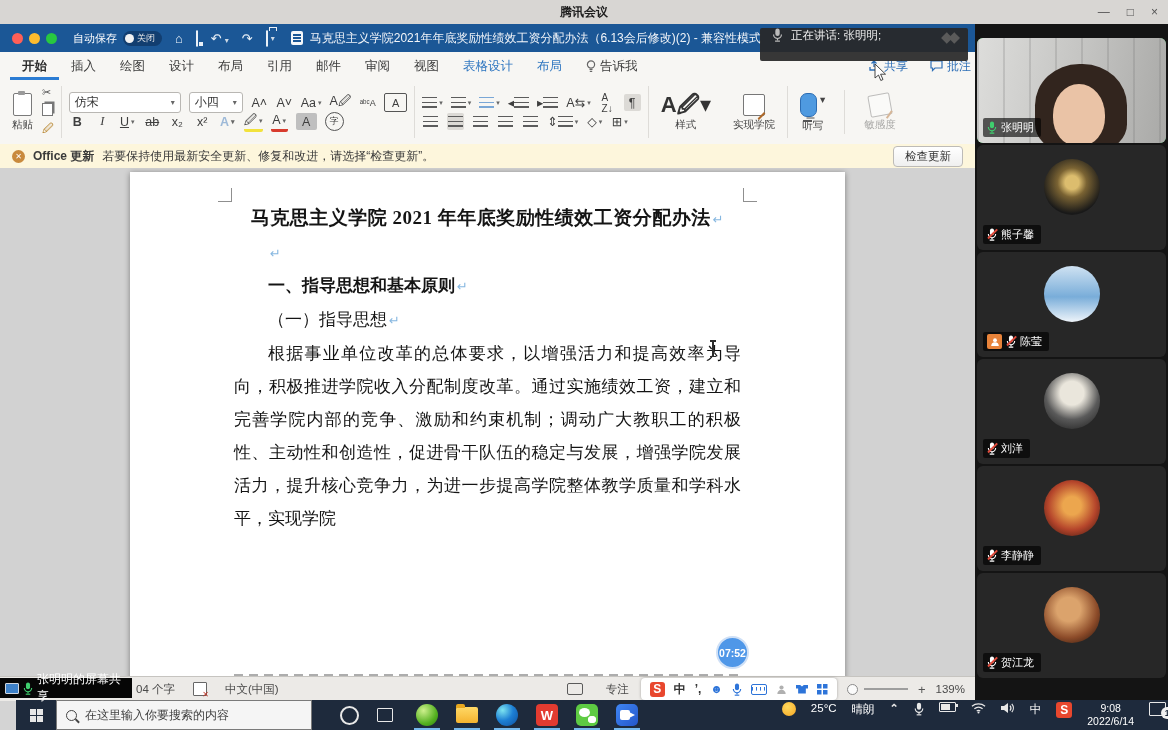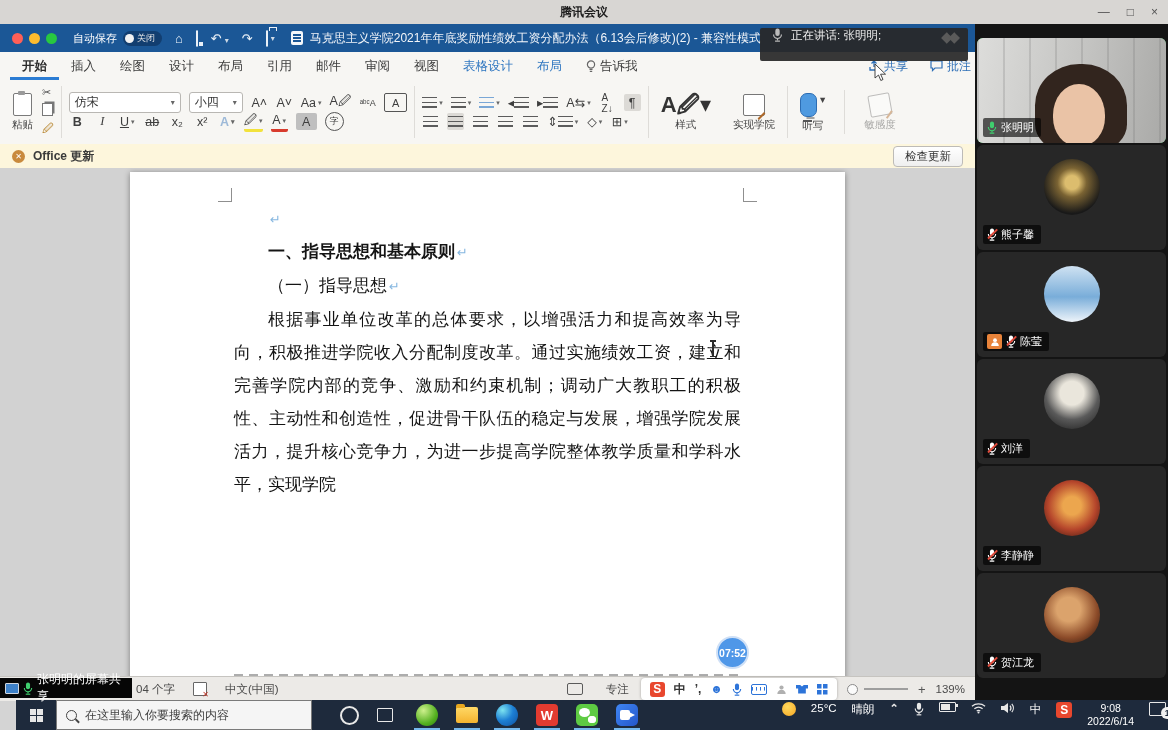--- a/index.html
+++ b/index.html
@@ -380,28 +380,30 @@
         <span class="bigbtn dim">
           <span class="stylepane" style="transform:rotate(-10deg)"></span>
           <span class="lbl2">敏感度</span>
         </span>
       </div>
     </div>
 
     <div class="update-bar">
       <span class="upd-ic">✕</span>
       <span class="upd-title">Office 更新</span>
+      <span>若要保持使用最新安全更新、修复和改进，请选择“检查更新”。</span>
       <button class="upd-btn">检查更新</button>
     </div>
 
     <div class="doc-area">
       <div class="page">
         <span class="cm tl2"></span>
         <span class="cm tr2"></span>
         <div class="doc-content">
+            <div class="doc-title">马克思主义学院 2021 年年底奖励性绩效工资分配办法<span class="pilcrow">↵</span></div>
             <div class="doc-empty"><span class="pilcrow">↵</span></div>
             <div class="doc-h1">一、指导思想和基本原则<span class="pilcrow">↵</span></div>
             <div class="doc-h2">（一）指导思想<span class="pilcrow">↵</span></div>
             <div class="doc-body">根据事业单位改革的总体要求，以增强活力和提高效率为导向，积极推进学院收入分配制度改革。通过实施绩效工资，建立和完善学院内部的竞争、激励和约束机制；调动广大教职工的积极性、主动性和创造性，促进骨干队伍的稳定与发展，增强学院发展活力，提升核心竞争力，为进一步提高学院整体教学质量和学科水平，实现学院</div>
           </div>
         <div class="cutline"></div>
         <span class="ibeam"></span>
       </div>
       <div class="timer-badge">07:52</div>
     </div>

